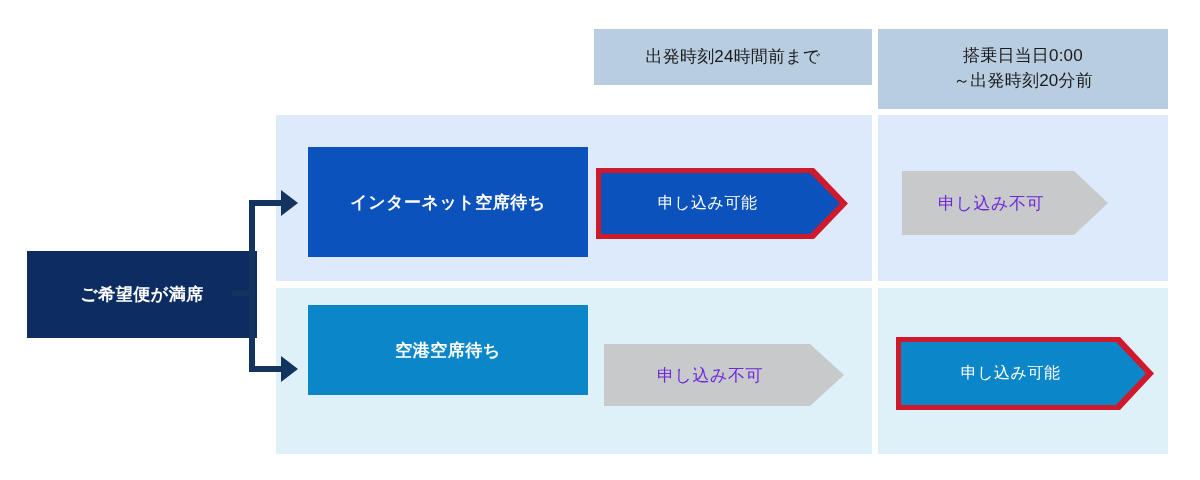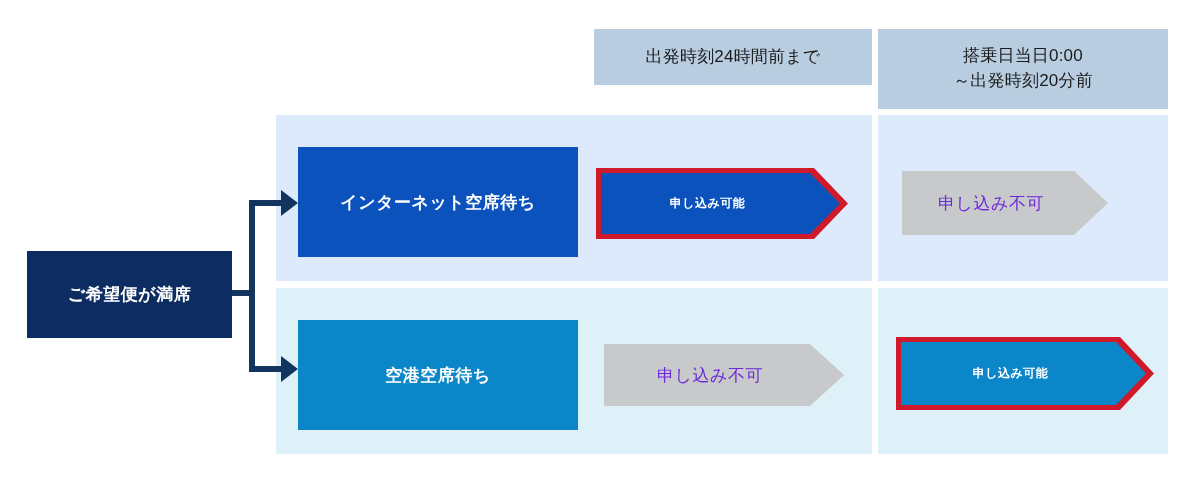--- a/index.html
+++ b/index.html
@@ -45,21 +45,21 @@
   #panel-r1-c0 { left: 276px; top: 115px; width: 596px; height: 166px; }
   #panel-r1-c2 { left: 878px; top: 115px; width: 290px; height: 166px; }
   #panel-r2-c0 { left: 276px; top: 288px; width: 596px; height: 166px; }
   #panel-r2-c2 { left: 878px; top: 288px; width: 290px; height: 166px; }
 
   
   #source-box {
     position: absolute;
     left: 27px;
     top: 251px;
-    width: 205px;
+    width: 230px;
     height: 87px;
     background: #0d2d62;
     color: #ffffff;
     font-size: 17px;
     font-weight: bold;
     display: flex;
     align-items: center;
     justify-content: center;
     letter-spacing: .5px;
   }
@@ -88,42 +88,43 @@
   
   .wait-box {
     position: absolute;
     color: #ffffff;
     font-size: 17px;
     font-weight: bold;
     display: flex;
     align-items: center;
     justify-content: center;
     letter-spacing: .5px;
+    margin-left: 10px;
   }
   #wait-box-internet { left: 298px; top: 147px; width: 280px; height: 110px; background: #0b52bd; }
-  #wait-box-airport  { left: 298px; top: 320px; width: 280px; height: 110px; background: #0b86c8; }
+  #wait-box-airport  { left: 298px; top: 305px; width: 280px; height: 90px; background: #0b86c8; }
 
   
   .chev {
     position: absolute;
     display: flex;
     align-items: center;
     justify-content: center;
     font-size: 17px;
     letter-spacing: .5px;
     -webkit-clip-path: polygon(0 0, calc(100% - 34px) 0, 100% 50%, calc(100% - 34px) 100%, 0 100%);
     clip-path: polygon(0 0, calc(100% - 34px) 0, 100% 50%, calc(100% - 34px) 100%, 0 100%);
   }
   .chev-inner {
     position: absolute;
     display: flex;
     align-items: center;
     justify-content: center;
-    font-size: 12px;
-    font-weight: bold;
+    font-size: 16px;
+    font-weight: normal;
     color: #ffffff;
     letter-spacing: .5px;
     padding-right: 26px;
     box-sizing: border-box;
     -webkit-clip-path: polygon(0 0, calc(100% - 30px) 0, 100% 50%, calc(100% - 30px) 100%, 0 100%);
     clip-path: polygon(0 0, calc(100% - 30px) 0, 100% 50%, calc(100% - 30px) 100%, 0 100%);
   }
   .chev-outline { background: #d01a2b; }
 
   .chev-grey {

